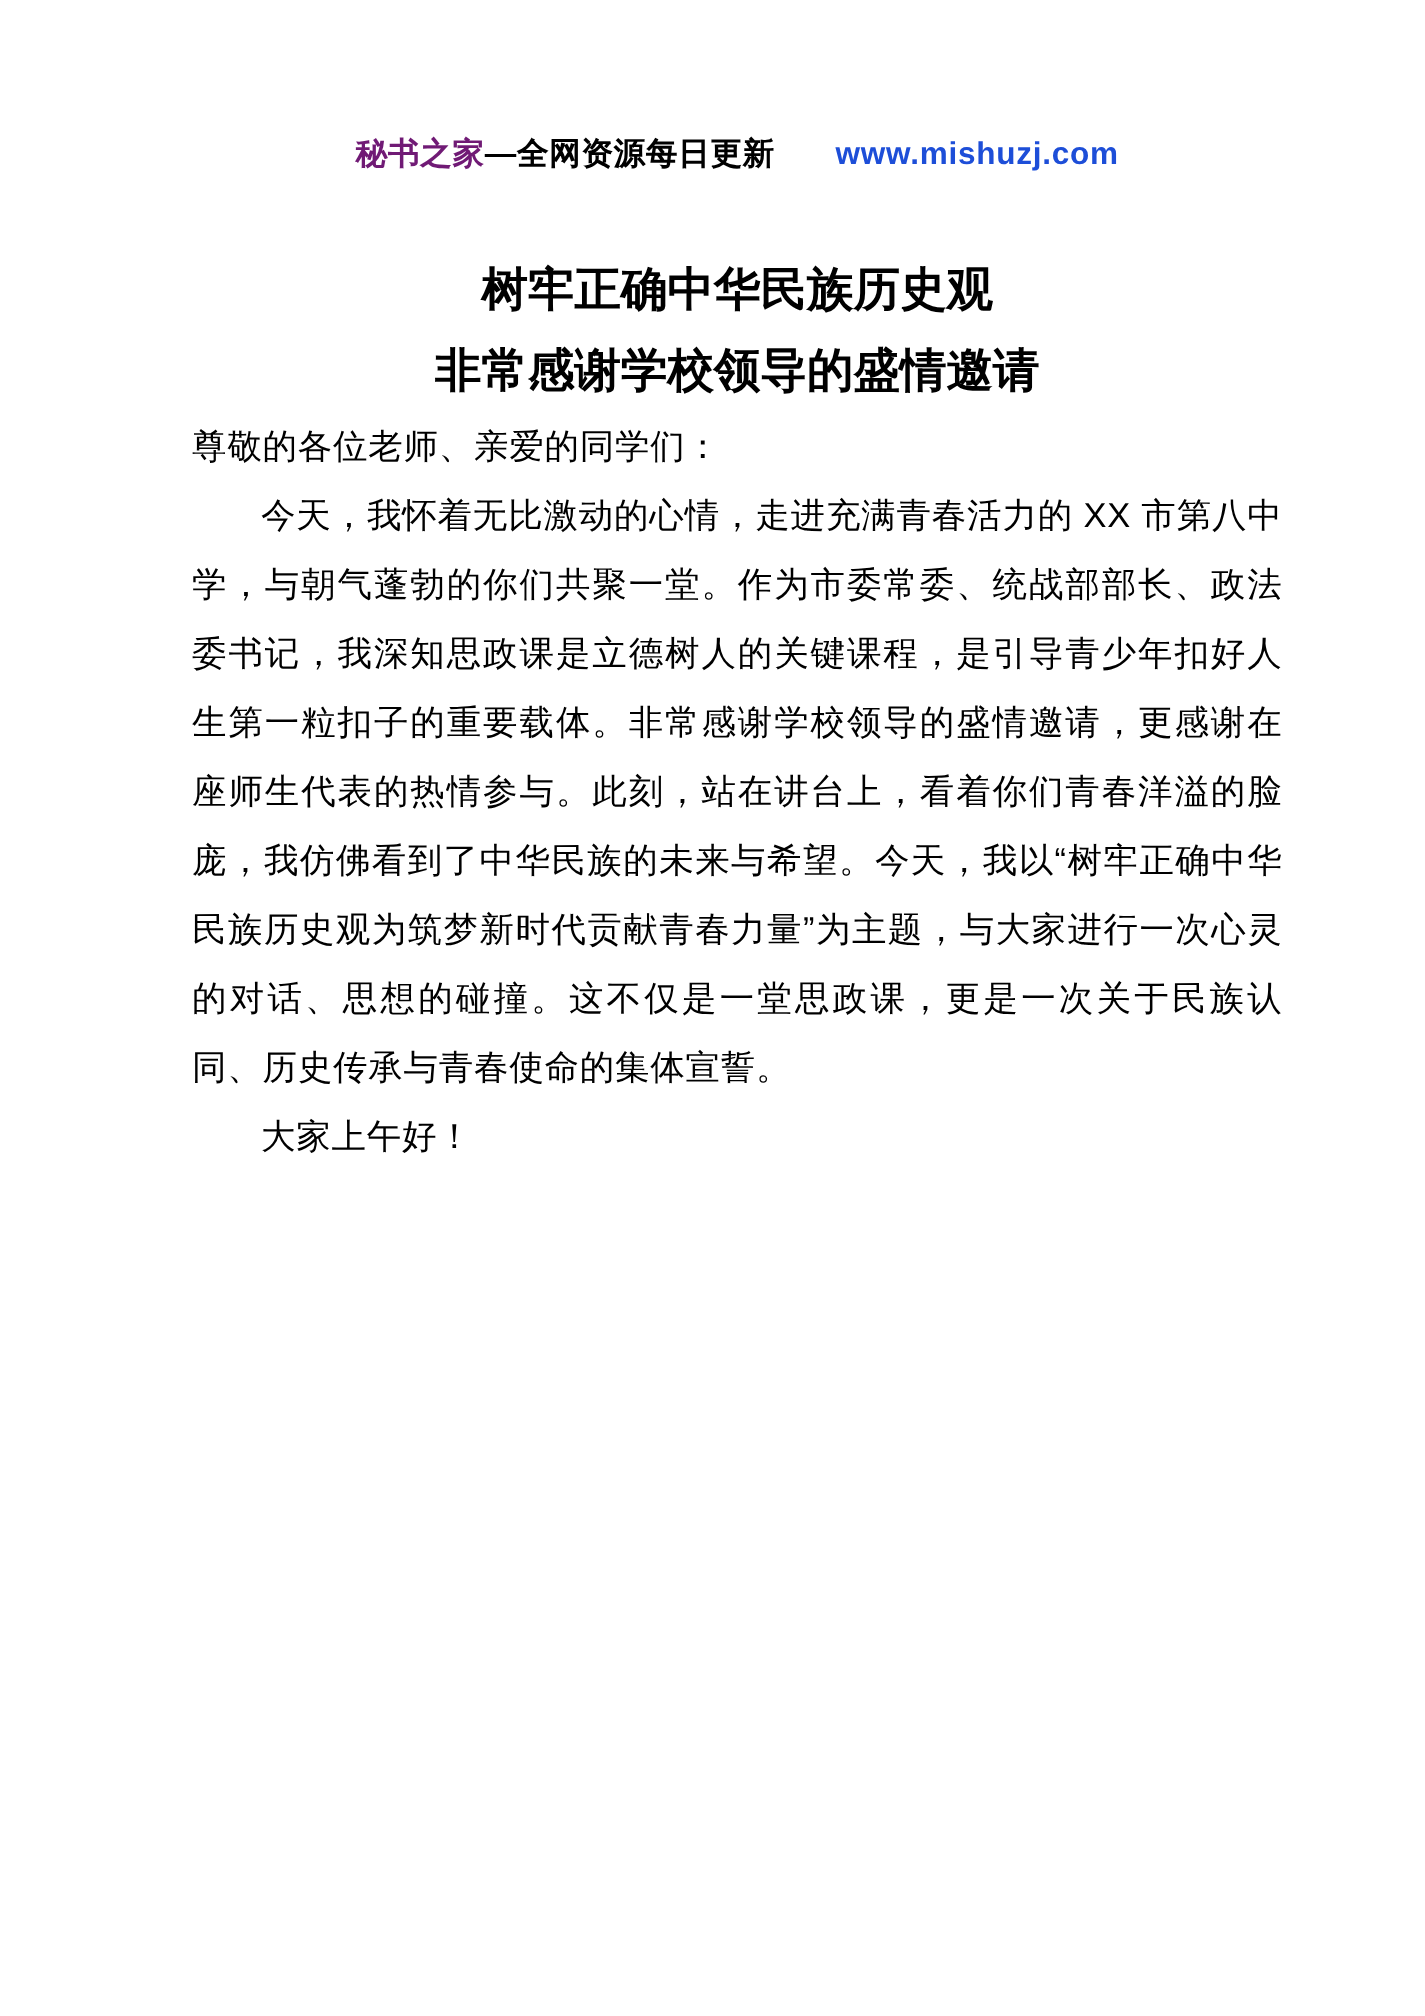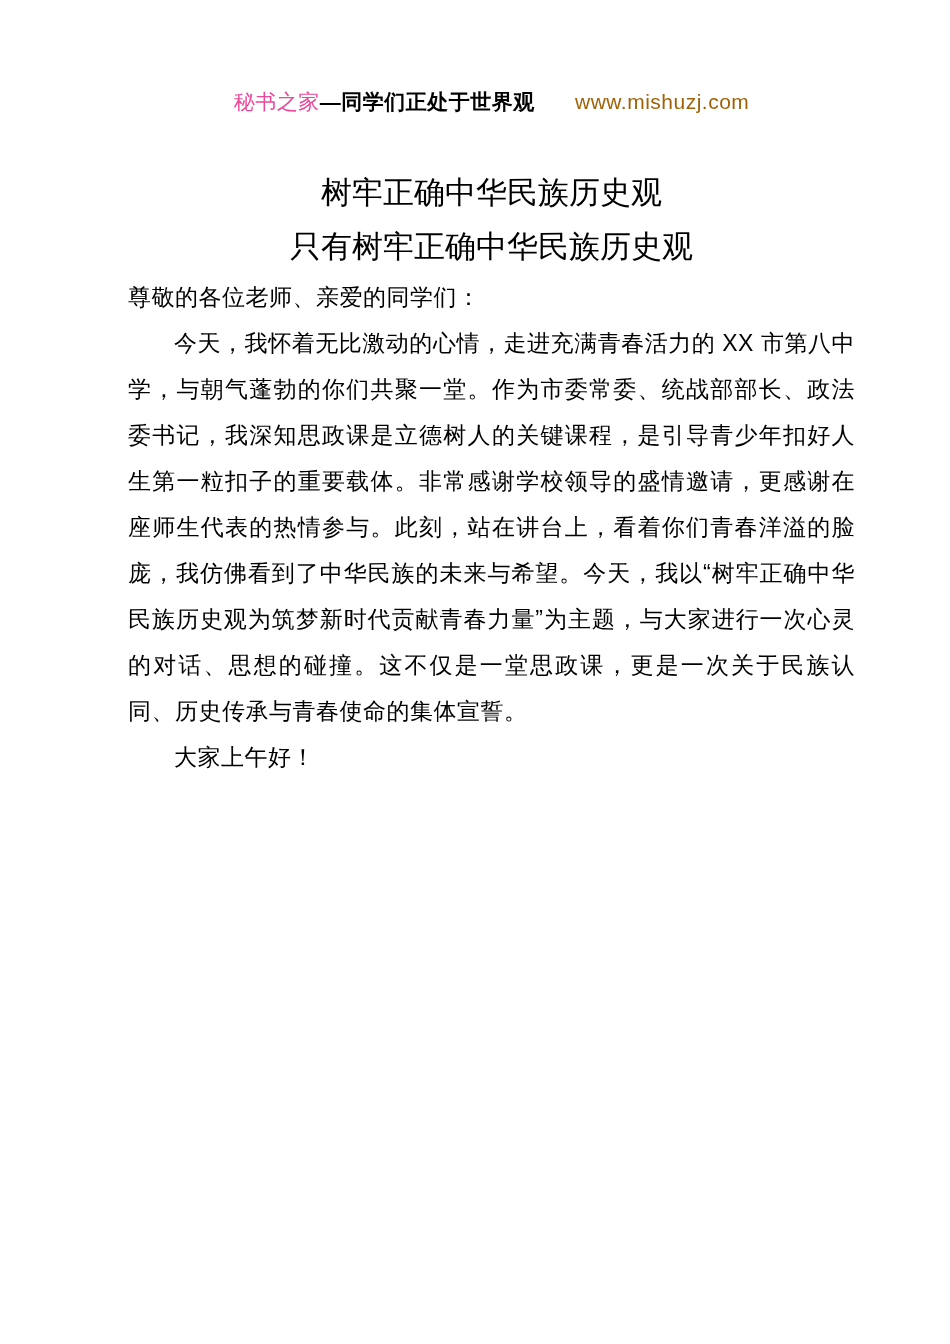--- a/index.html
+++ b/index.html
@@ -16,39 +16,39 @@
   }
   .site-header {
     text-align: center;
     font-size: 21px;
     font-weight: 700;
     margin-bottom: 50px;
     letter-spacing: 0.5px;
     white-space: nowrap;
   }
   .site-header .brand {
-    color: #ec4899;
-    font-weight: 400;
+    color: #701a75;
+    font-weight: 700;
     font-style: normal;
   }
   .site-header .tagline {
     color: #000000;
     font-weight: 600;
   }
   .site-header .url {
-    color: #a16207;
-    font-weight: 400;
+    color: #1d4ed8;
+    font-weight: 700;
     text-decoration: none;
     cursor: pointer;
     margin-left: 34px;
   }
   .doc-title {
     text-align: center;
     font-size: 31px;
-    font-weight: 400;
+    font-weight: 700;
     line-height: 54px;
     color: #000000;
   }
   .doc-subtitle {
     text-align: center;
     font-size: 24px;
     font-weight: 400;
     margin-top: 10px;
     margin-bottom: 62px;
     color: #000000;
@@ -64,26 +64,26 @@
   .doc-body p.no-indent {
     text-indent: 0;
   }
 </style>
 </head>
 <body>
 
 <div class="page">
 
   <div class="site-header">
-    <span class="brand">秘书之家</span><span class="tagline">—同学们正处于世界观 </span><a class="url">www.mishuzj.com</a>
+    <span class="brand">秘书之家</span><span class="tagline">—全网资源每日更新 </span><a class="url">www.mishuzj.com</a>
   </div>
 
   <h1 class="doc-title">
     <span>树牢正确中华民族历史观</span><br>
-    <span>只有树牢正确中华民族历史观</span>
+    <span>非常感谢学校领导的盛情邀请</span>
   </h1>
 
 
   <div class="doc-body">
     <p class="no-indent">尊敬的各位老师、亲爱的同学们：</p>
     <p>今天，我怀着无比激动的心情，走进充满青春活力的 XX 市第八中学，与朝气蓬勃的你们共聚一堂。作为市委常委、统战部部长、政法委书记，我深知思政课是立德树人的关键课程，是引导青少年扣好人生第一粒扣子的重要载体。非常感谢学校领导的盛情邀请，更感谢在座师生代表的热情参与。此刻，站在讲台上，看着你们青春洋溢的脸庞，我仿佛看到了中华民族的未来与希望。今天，我以“树牢正确中华民族历史观为筑梦新时代贡献青春力量”为主题，与大家进行一次心灵的对话、思想的碰撞。这不仅是一堂思政课，更是一次关于民族认同、历史传承与青春使命的集体宣誓。</p>
     <p>大家上午好！</p>
   </div>
 
 </div>

